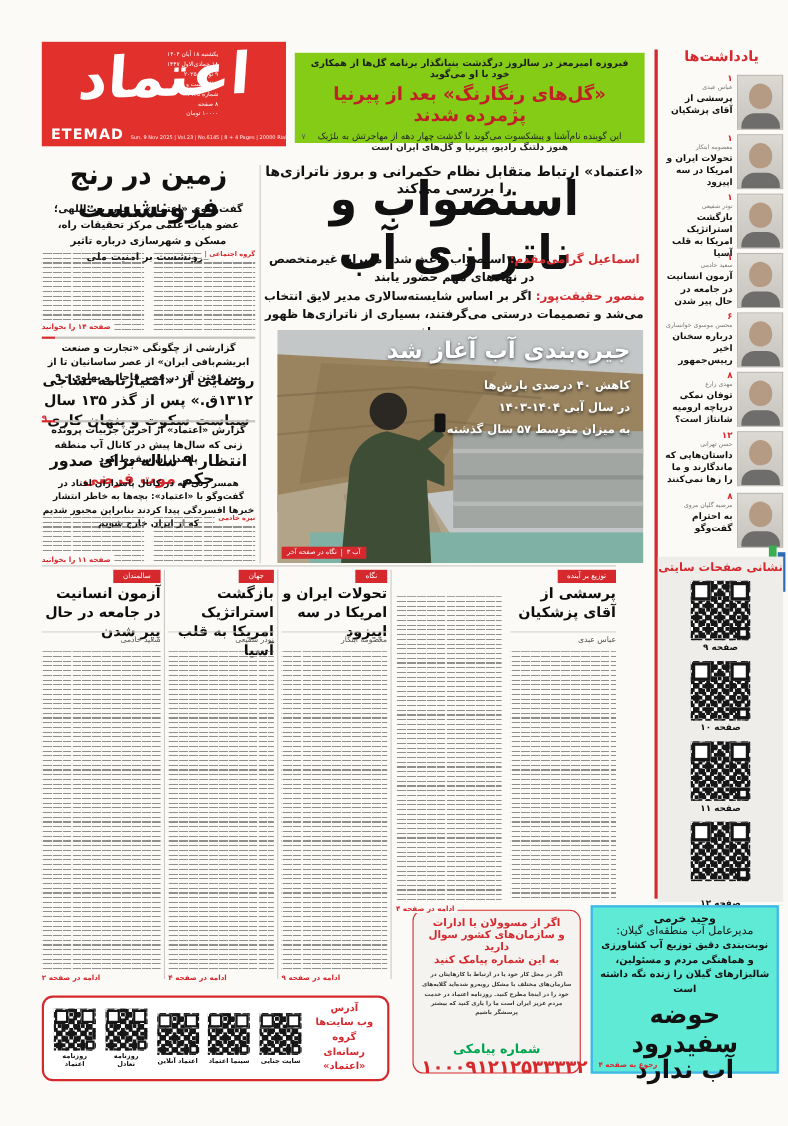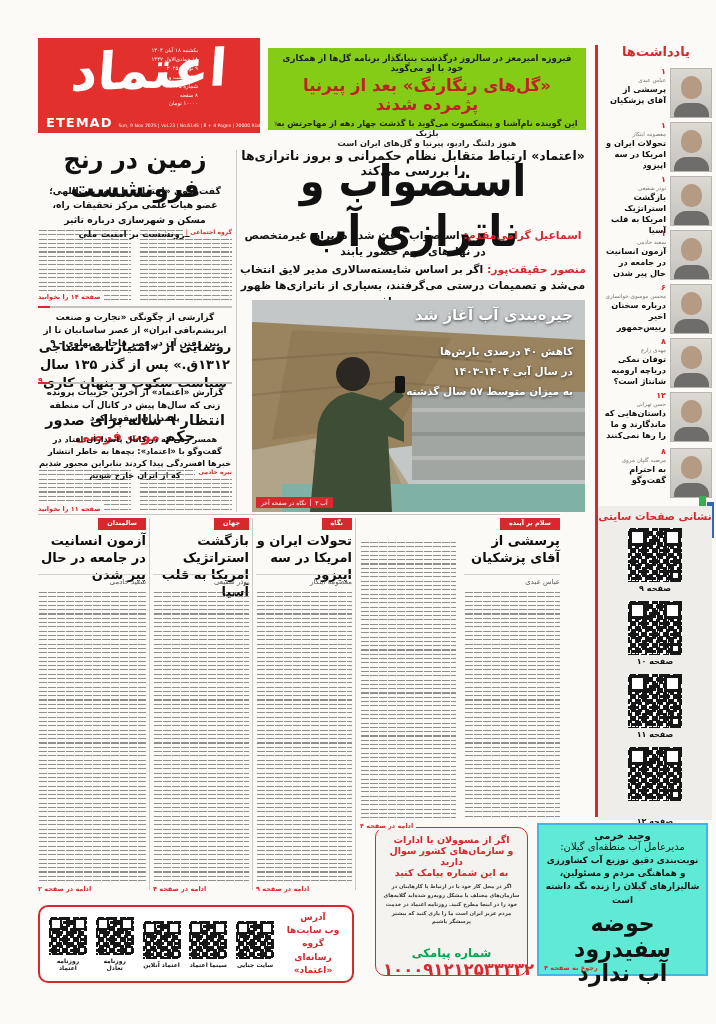--- a/index.html
+++ b/index.html
@@ -10,21 +10,21 @@
   .c{text-align:center}
   .red{color:var(--red)}
   
   .sim{background-image:
       repeating-linear-gradient(90deg, rgba(251,250,247,.92) 0 1px, transparent 1px 9px),
       repeating-linear-gradient(180deg,#3a3a3a 0 1px, transparent 1px 4.3px);
     opacity:.55}
   .hairv{position:absolute;width:1px;background:#ccc9c4}
   .hairh{position:absolute;height:1px;background:#c9c6c1}
   .divider{position:absolute;height:2px;background:linear-gradient(90deg,var(--red) 0 12px,#c5c2bd 12px)}
-  .chip{position:absolute;background:var(--red);color:#fff;font-size:6.5px;font-weight:bold;padding:2px 9px 3px;line-height:1;white-space:nowrap}
+  .chip{position:absolute;background:var(--red);color:#fff;font-size:6.5px;font-weight:normal;padding:2px 9px 3px;line-height:1;white-space:nowrap}
   .colhead{position:absolute;font-size:13px;font-weight:bold;line-height:1.3;text-align:right;color:#0d0d0d}
   .byline{position:absolute;font-size:7px;color:#555;border-top:1px solid #d6d3ce;padding-top:3px;text-align:right}
   .lead-name{position:absolute;top:-2px;right:0;font-size:6px;color:var(--red);font-weight:bold;background:#fbfaf7;padding:0 0 1px 3px;z-index:2}
   .endref{position:absolute;bottom:-1px;left:0;font-size:6.5px;color:var(--red);font-weight:bold;background:#fbfaf7;padding:1px 3px 0 0;z-index:2;white-space:nowrap}
   
   .qr{position:relative;background:
       repeating-conic-gradient(#161616 0% 25%, transparent 0% 50%) 2px 3px/11px 11px,
       repeating-conic-gradient(#161616 0% 25%, #fff 0% 50%) 0 0/7px 7px;}
   .qr::before,.qr::after,.qr i{content:"";position:absolute;width:11px;height:11px;background:#fff;border:3px solid #161616}
   .qr::before{top:1px;right:1px}
@@ -57,21 +57,21 @@
   </div>
   <div class="abs" style="left:8px;right:8px;bottom:3px;display:flex;gap:6px;align-items:baseline;direction:ltr;z-index:2">
     <span style="color:#fff;font-size:13px;font-weight:bold;letter-spacing:1px">ETEMAD</span>
     <span style="color:#fff;font-size:4.6px;opacity:.92;white-space:nowrap">Sun, 9 Nov 2025 | Vol.23 | No.6145 | 8 + 4 Pages | 20000 Rials</span>
   </div>
 </div>
 
 <div class="abs" style="left:268px;top:48px;width:318px;height:82px;background:#84cc16;padding:5px 8px 2px">
   <div class="c" style="font-size:8.6px;font-weight:bold;color:#1c1c1c">فیروزه امیرمعز در سالروز درگذشت بنیانگذار برنامه گل‌ها از همکاری خود با او می‌گوید</div>
   <div class="c" style="font-size:16.5px;font-weight:bold;color:#c22026;margin-top:3px">«گل‌های رنگارنگ» بعد از پیرنیا پژمرده شدند</div>
-  <div class="c" style="font-size:8.2px;font-weight:bold;color:#222;margin-top:4px">این گوینده نام‌آشنا و پیشکسوت می‌گوید با گذشت چهار دهه از مهاجرتش به بلژیک</div>
+  <div class="c" style="font-size:8.2px;font-weight:normal;color:#222;margin-top:4px">این گوینده نام‌آشنا و پیشکسوت می‌گوید با گذشت چهار دهه از مهاجرتش به بلژیک</div>
   <div class="c" style="font-size:8.2px;font-weight:bold;color:#222">هنوز دلتنگ رادیو، پیرنیا و گل‌های ایران است</div>
   <div class="abs" style="left:6px;bottom:2px;font-size:7px;color:#555">۷</div>
 </div>
 
 <div class="abs c" style="left:240px;top:148px;width:346px;font-size:12.5px;font-weight:bold">«اعتماد» ارتباط متقابل نظام حکمرانی و بروز ناترازی‌ها را بررسی می‌کند</div>
 <div class="abs c" style="left:240px;top:160px;width:346px;font-size:40px;font-weight:bold;letter-spacing:-1px;transform:scaleY(1.08)">استصواب و ناترازی آب</div>
 <div class="abs c" style="left:240px;top:228px;width:346px;font-size:10.8px;font-weight:bold;line-height:1.5">
   <span class="red">اسماعیل گرامی‌مقدم:</span><span> استصواب باعث شده مدیران غیرمتخصص در نهادهای مهم حضور یابند</span>
 </div>
 <div class="abs c" style="left:240px;top:262px;width:346px;font-size:10.8px;font-weight:bold;line-height:1.5">
@@ -92,21 +92,21 @@
     <polygon points="0,150 120,128 175,212 0,212" fill="#b2a489"></polygon>
     <polygon points="60,150 130,135 160,212 80,212" fill="#9d8f74" opacity=".7"></polygon>
     <rect x="30" y="184" width="303" height="28" fill="#7fb2a4"></rect>
     <g>
       <circle cx="101" cy="74" r="17" fill="#2b2723"></circle>
       <path d="M58,212 L66,124 Q74,96 100,92 L128,100 L152,122 L152,142 L136,136 L140,212 Z" fill="#3e4d35"></path>
       <path d="M124,104 L146,88 L152,96 L132,112 Z" fill="#3e4d35"></path>
       <rect x="143" y="76" width="10" height="17" rx="2" fill="#141414"></rect>
     </g>
   </svg>
-  <div class="abs" style="right:12px;top:6px;color:#fff;font-size:15px;font-weight:bold;text-shadow:0 1px 3px rgba(0,0,0,.7)">جیره‌بندی آب آغاز شد</div>
+  <div class="abs" style="right:12px;top:6px;color:#fff;font-size:21px;font-weight:bold;text-shadow:0 1px 3px rgba(0,0,0,.7)">جیره‌بندی آب آغاز شد</div>
   <div class="abs" style="right:12px;top:42px;color:#fff;font-size:10.5px;font-weight:bold;line-height:1.9;text-align:right;text-shadow:0 1px 3px rgba(0,0,0,.7)">
     <div>کاهش ۴۰ درصدی بارش‌ها</div>
     <div>در سال آبی ۱۴۰۴-۱۴۰۳</div>
     <div>به میزان متوسط ۵۷ سال گذشته</div>
   </div>
   <div class="abs" style="left:4px;bottom:4px;background:var(--red);color:#fff;font-size:6px;padding:2px 5px;display:flex;gap:4px">
     <span style="border-left:1px solid rgba(255,255,255,.6);padding-left:4px">آب ۳</span>
     <span>نگاه در صفحه آخر</span>
   </div>
 </div>
@@ -139,21 +139,21 @@
   <div class="sim abs" style="left:0;top:0;width:93px;height:42px"></div>
   <span class="endref">صفحه ۱۱ را بخوانید</span>
 </div>
 
 <div class="hairh" style="left:38px;top:514px;width:522px"></div>
 <div class="hairv" style="left:149px;top:518px;height:372px"></div>
 <div class="hairv" style="left:252px;top:518px;height:372px"></div>
 <div class="hairv" style="left:355px;top:518px;height:372px"></div>
 
 <div class="abs" style="left:360px;top:516px;width:200px;height:320px">
-  <span class="chip" style="top:2px;right:0">سلام بر آینده</span>
+  <span class="chip" style="top:2px;right:0">توزیع بر آینده</span>
   <div class="colhead" style="top:17px;right:0;width:96px">پرسشی از آقای پزشکیان</div>
   <div class="byline" style="top:58px;right:0;width:96px">عباس عبدی</div>
   <div class="sim abs" style="right:0;top:76px;width:96px;height:228px"></div>
   <div class="sim abs" style="left:0;top:26px;width:96px;height:278px"></div>
   <span class="endref" style="bottom:6px">ادامه در صفحه ۴</span>
 </div>
 
 <div class="abs" style="left:256px;top:516px;width:96px;height:376px">
   <span class="chip" style="top:2px;right:0">نگاه</span>
   <div class="colhead" style="top:17px;right:0;width:100%">تحولات ایران و امریکا در سه اپیزود</div>

